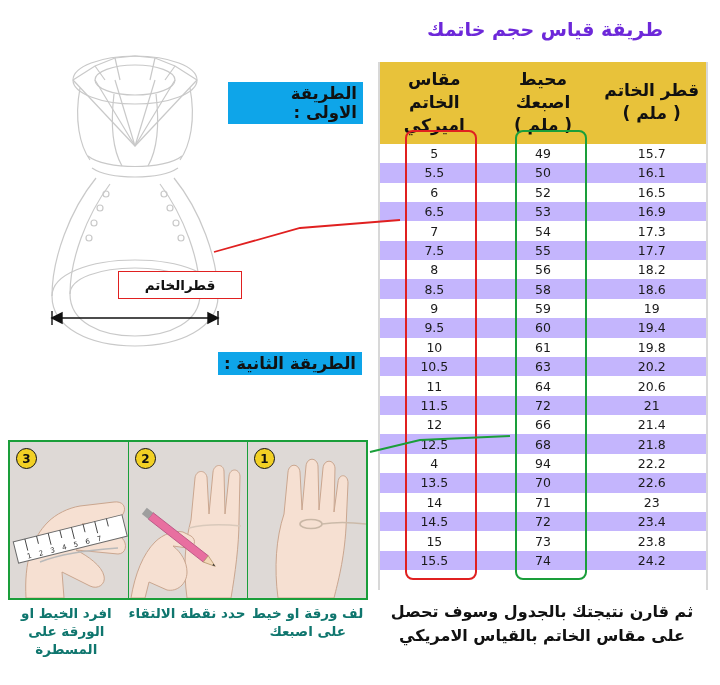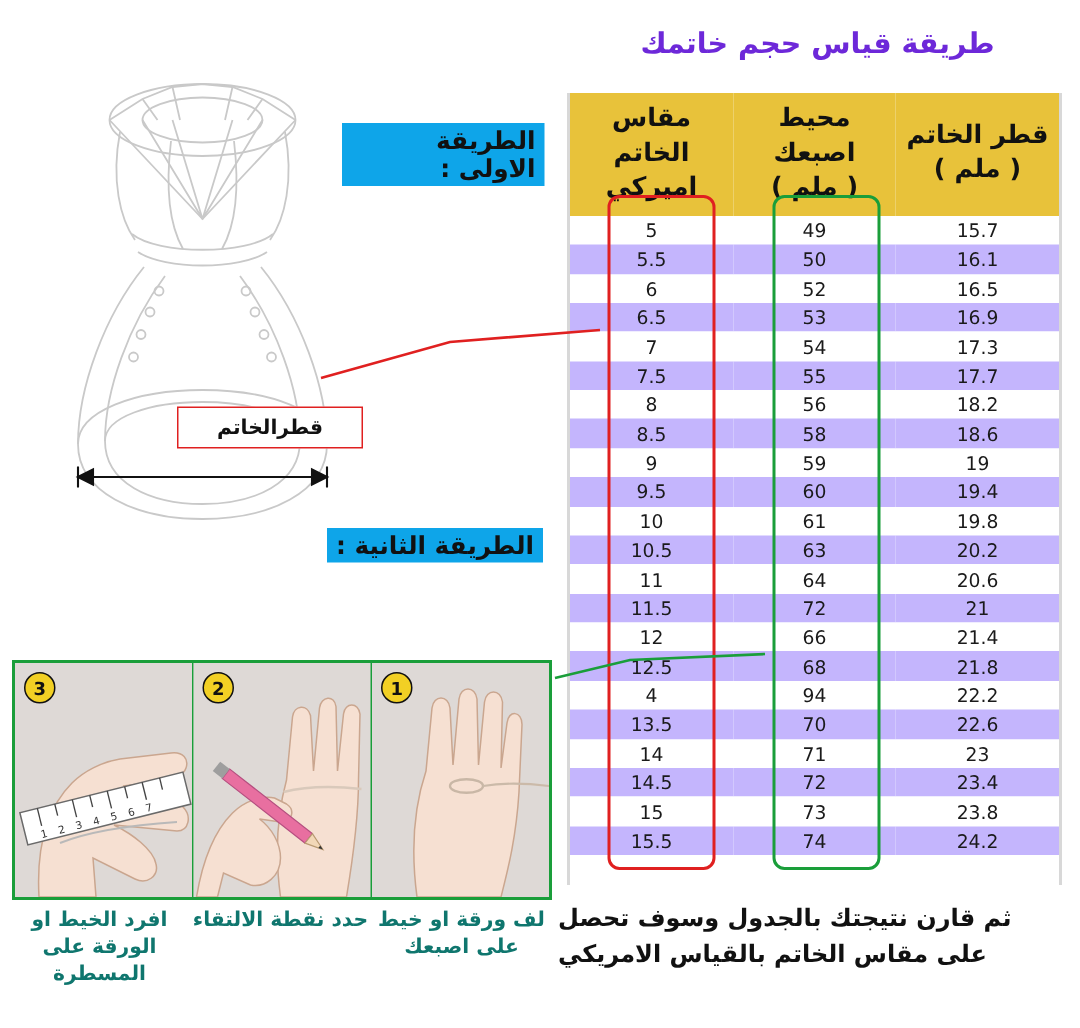--- a/index.html
+++ b/index.html
@@ -188,21 +188,21 @@
     line-height: 1.35;
     direction: rtl;
     color: #0f766e;
   }
 
   .bottom-note {
     position: absolute;
     left: 372px;
     top: 600px;
     width: 340px;
-    text-align: left;
+    text-align: center;
     direction: rtl;
     font-size: 16px;
     font-weight: bold;
     line-height: 1.5;
     color: #111;
   }
 
   svg.overlay {
     position: absolute;
     left: 0; top: 0;

